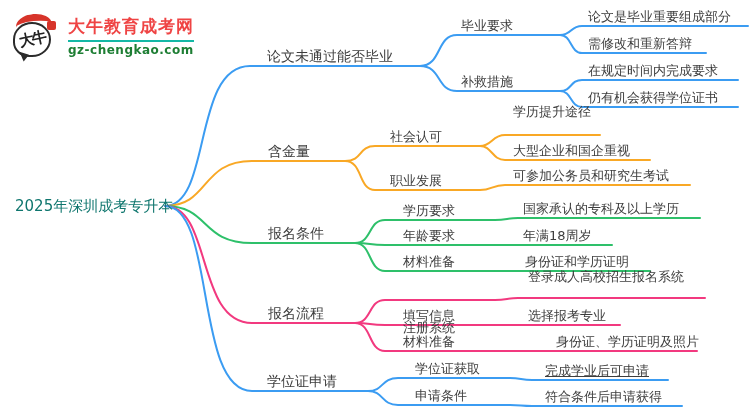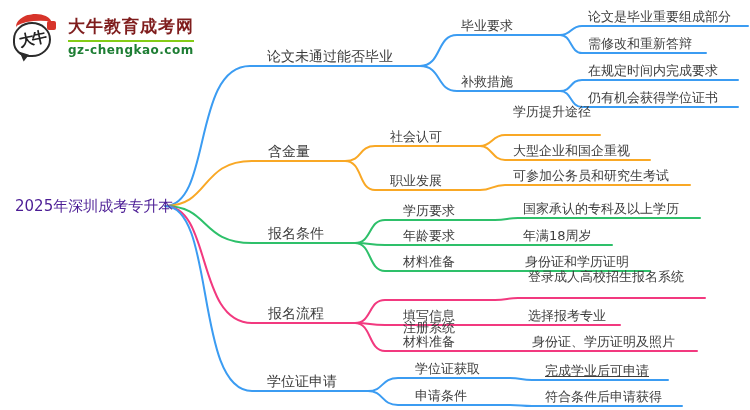--- a/index.html
+++ b/index.html
@@ -1,41 +1,41 @@
 <!DOCTYPE html>
 <html><head>
 <meta charset="utf-8">
 <style>
   html,body{margin:0;padding:0;background:#ffffff;}
   .stage{position:relative;width:750px;height:410px;background:#ffffff;overflow:hidden;
          font-family:"DejaVu Sans","Liberation Sans",sans-serif;}
   svg.links{position:absolute;left:0;top:0;}
   svg.links path{fill:none;stroke-width:2;stroke-linecap:round;}
   .node{position:absolute;color:#3d3d3d;white-space:nowrap;}
-  .n-root{font-size:15px;line-height:19px;color:#4c1d95;}
+  .n-root{font-size:15px;line-height:19px;color:#0f766e;}
   .n1{font-size:14px;line-height:19px;}
   .n2{font-size:13px;line-height:18px;}
   
   .logo{position:absolute;left:12px;top:13px;display:flex;align-items:center;gap:8px;}
   .logo-mark{position:relative;width:48px;height:46px;}
   .bubble{position:absolute;left:1px;top:9px;width:34px;height:31px;border:2px solid #2b2b2b;
           border-radius:50% 50% 50% 42%;background:#fff;display:flex;align-items:center;
           justify-content:center;}
   .bubble span{font-size:15px;font-weight:bold;color:#222;transform:rotate(-12deg);
                letter-spacing:-2px;}
   .bubble-tail{position:absolute;left:6px;top:40px;width:0;height:0;
                border-left:7px solid transparent;border-right:3px solid transparent;
                border-top:8px solid #2b2b2b;transform:rotate(18deg);}
   .red-arc{position:absolute;left:4px;top:1px;width:36px;height:16px;border-radius:50%;
            border-top:7px solid #d7342a;transform:rotate(-6deg);}
   .seal{position:absolute;right:4px;top:8px;width:9px;height:9px;background:#d7342a;
         border-radius:2px;}
   .logo-text{display:flex;flex-direction:column;}
-  .brand{font-size:17px;font-weight:bold;color:#7f1d1d;letter-spacing:1px;
-         border-bottom:2px solid #84cc16;padding-bottom:2px;}
+  .brand{font-size:17px;font-weight:bold;color:#ef4444;letter-spacing:1px;
+         border-bottom:2px solid #14b8a6;padding-bottom:2px;}
   .domain{font-size:12px;font-weight:bold;color:#1e7e34;margin-top:1px;letter-spacing:0.5px;}
 </style>
 </head>
 <body>
 
 <div class="stage">
 
   <svg class="links" width="750" height="410">
 
     <g stroke="#3b9cf2">
@@ -125,21 +125,21 @@
   <div class="node n2" style="left:523px;top:227px;">年满18周岁</div>
   <div class="node n2" style="left:403px;top:253px;">材料准备</div>
   <div class="node n2" style="left:525px;top:253px;">身份证和学历证明</div>
 
   <div class="node n1" style="left:268px;top:304px;">报名流程</div>
   <div class="node n2" style="left:403px;top:282px;margin-top:37px;">注册系统</div>
   <div class="node n2" style="left:528px;top:268px;">登录成人高校招生报名系统</div>
   <div class="node n2" style="left:403px;top:307px;">填写信息</div>
   <div class="node n2" style="left:528px;top:307px;">选择报考专业</div>
   <div class="node n2" style="left:403px;top:333px;">材料准备</div>
-  <div class="node n2" style="left:532px;top:333px;">身份证、学历证明及照片</div>
+  <div class="node n2" style="left:556px;top:333px;">身份证、学历证明及照片</div>
 
   <div class="node n1" style="left:267px;top:372px;">学位证申请</div>
   <div class="node n2" style="left:415px;top:360px;">学位证获取</div>
   <div class="node n2" style="left:545px;top:362px;text-decoration:underline;">完成学业后可申请</div>
   <div class="node n2" style="left:415px;top:387px;">申请条件</div>
   <div class="node n2" style="left:545px;top:388px;">符合条件后申请获得</div>
 
 </div>
 
 </body></html>

